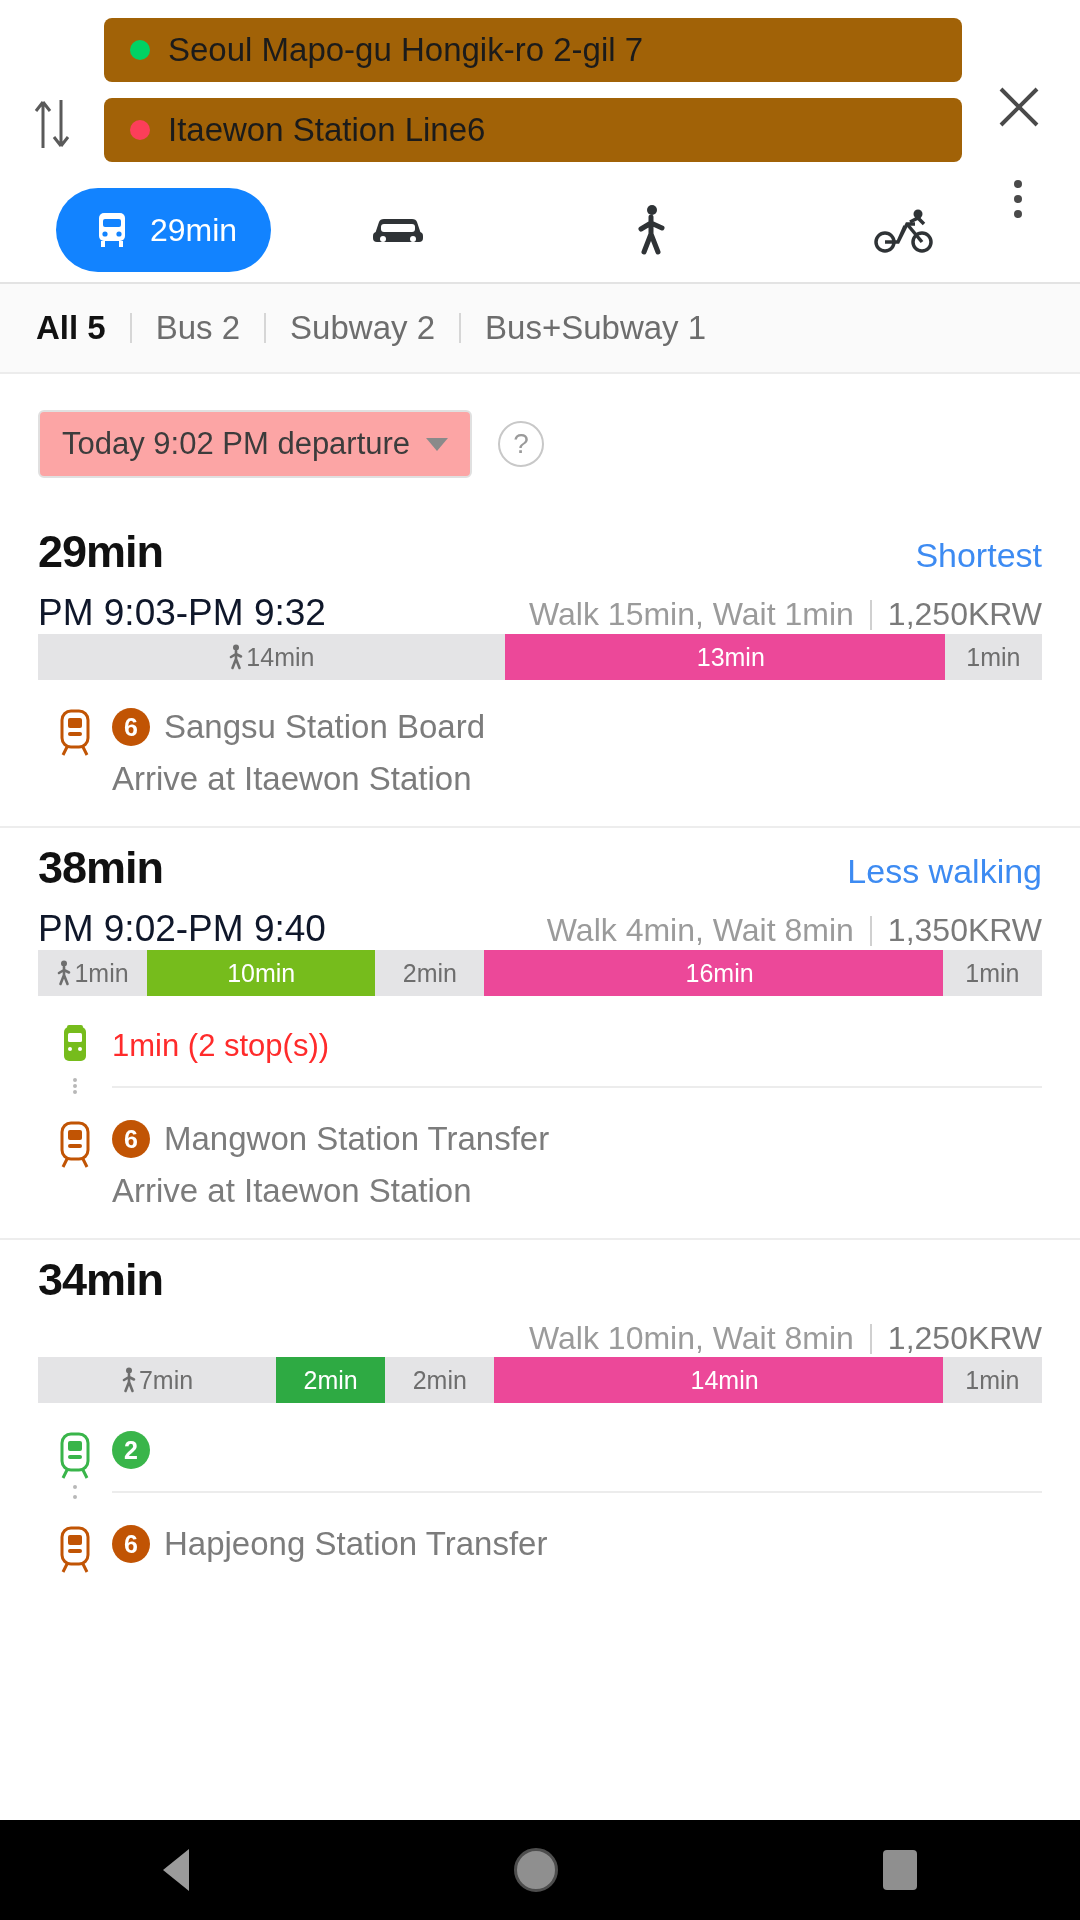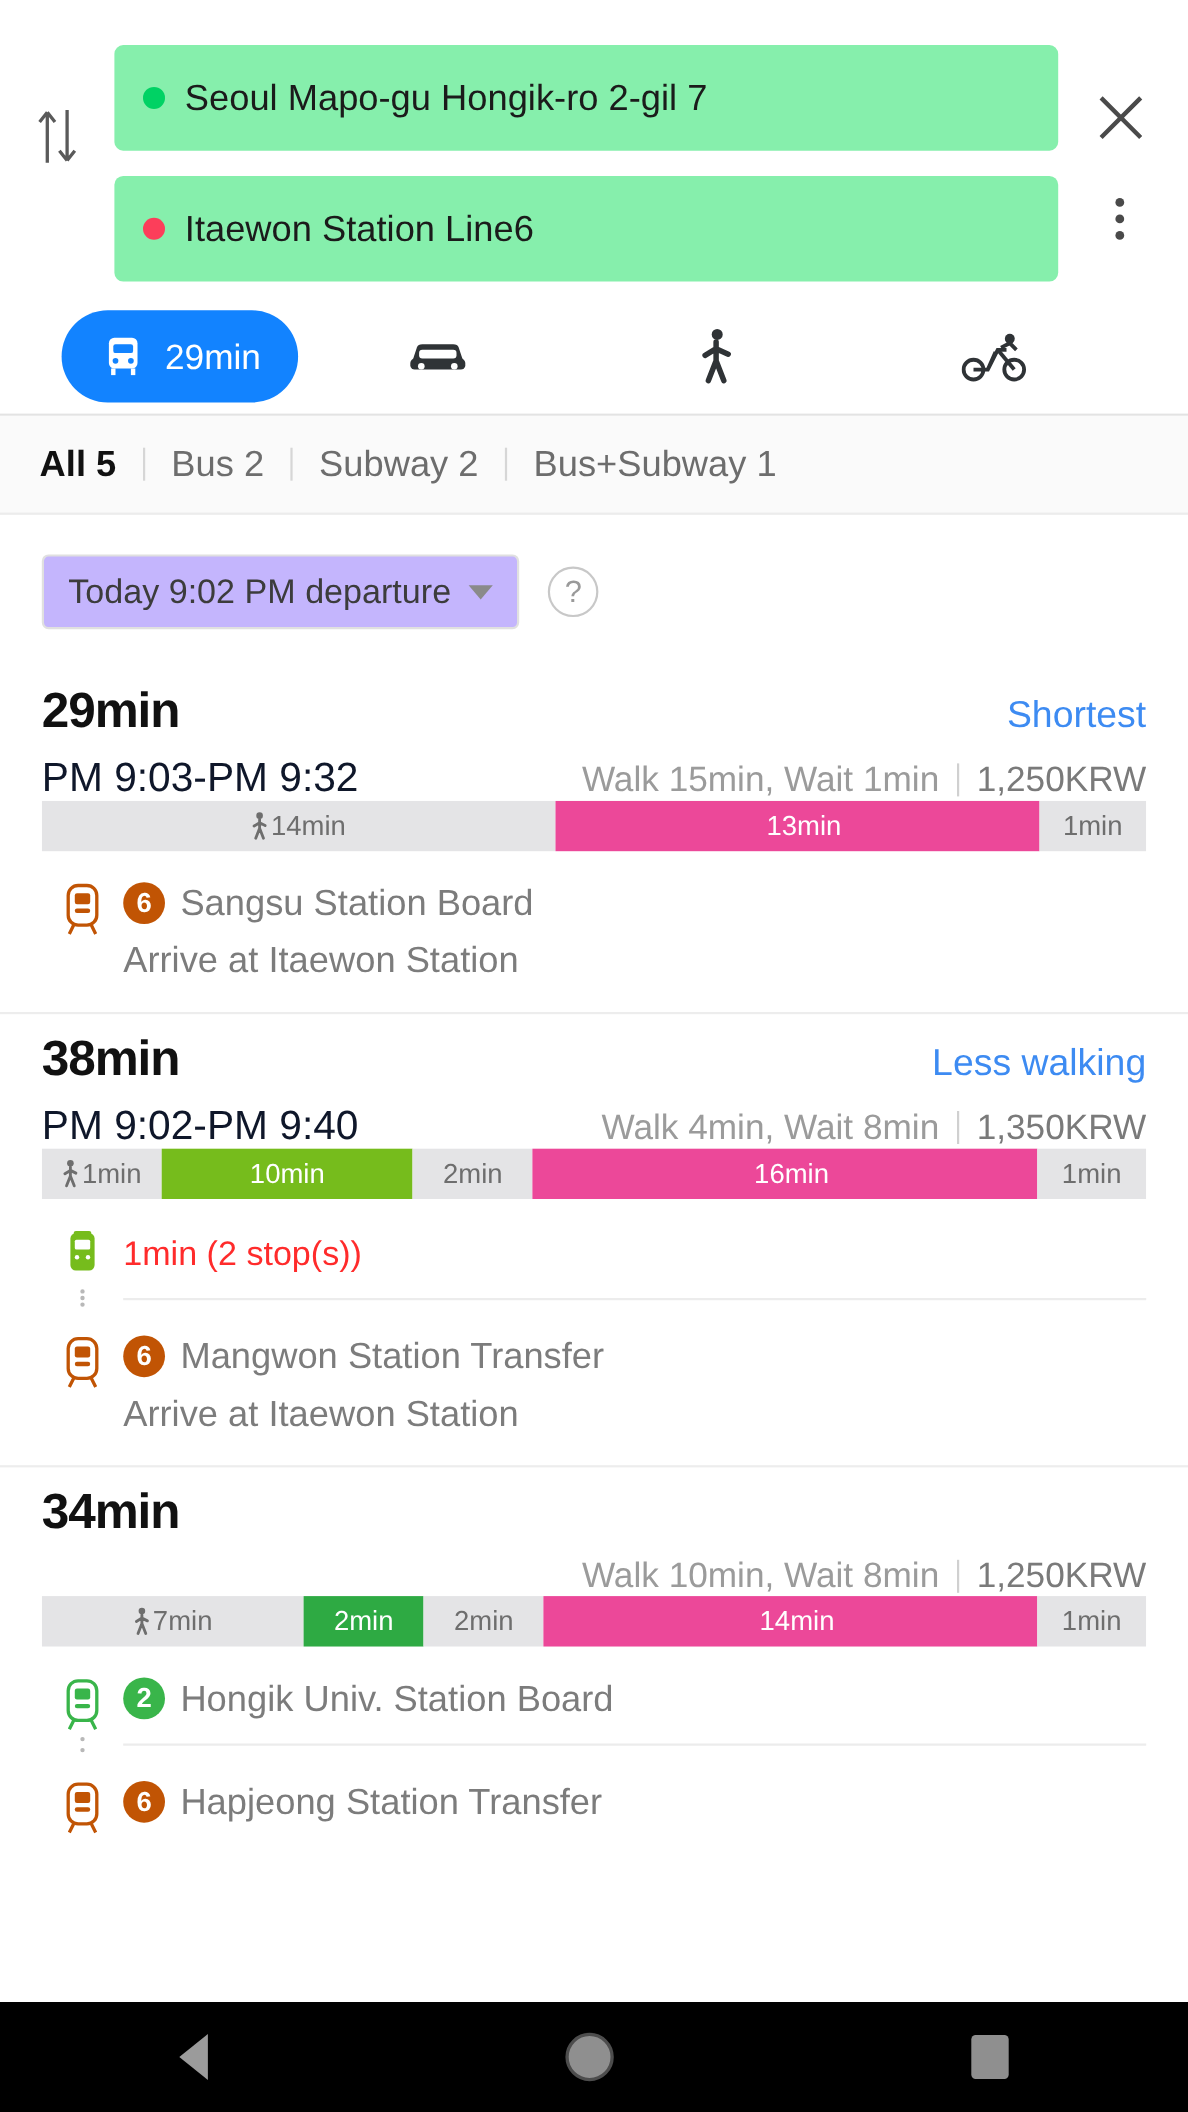--- a/index.html
+++ b/index.html
@@ -43,22 +43,22 @@
   .clock { font-size: 30px; font-weight: bold; }
 
   
   .searchbar { position: relative; padding: 18px 0 0 0; background:#fff; }
   .swap-btn {
     position: absolute; left: 22px; top: 88px;
     width: 60px; height: 70px; display:flex; align-items:center; justify-content:center;
   }
   .fields { margin-left: 104px; margin-right: 118px; }
   .field {
-    height: 96px; background: #86efac; border-radius: 8px;
-    display: flex; align-items: center; padding: 0 26px; margin-bottom: 16px; margin-top: 23px;
+    height: 64px; background: #a16207; border-radius: 8px;
+    display: flex; align-items: center; padding: 0 26px; margin-bottom: 16px;
   }
   .dot { width: 20px; height: 20px; border-radius: 50%; flex: none; margin-right: 18px; }
   .dot.origin { background: #00d264; }
   .dot.dest { background: #fc3e5a; }
   .field-text { font-size: 33px; color: #1b1b1b; white-space: nowrap; }
   .close-btn {
     position: absolute; right: 30px; top: 76px; width: 62px; height: 62px;
     display:flex; align-items:center; justify-content:center;
   }
   .kebab-btn {
@@ -89,21 +89,21 @@
     padding-left: 36px; border-bottom: 2px solid #ececec;
   }
   .filter { font-size: 33px; color: #6d6d6d; padding: 0 24px; white-space: nowrap; }
   .filter:first-child { padding-left: 0; }
   .filter.active { color: #111; font-weight: bold; }
   .fdiv { width: 2px; height: 30px; background: #d6d6d6; }
 
   
   .departure-row { display: flex; align-items: center; padding: 36px 0 34px 38px; gap: 26px; }
   .dep-select {
-    height: 68px; border: 2px solid #e0e0e0; border-radius: 6px; background:#c4b5fd;
+    height: 68px; border: 2px solid #e0e0e0; border-radius: 6px; background:#fca5a5;
     display: flex; align-items: center; padding: 0 22px; gap: 16px;
   }
   .dep-label { font-size: 31px; color: #3c3c3c; }
   .caret { width:0;height:0;border-left:11px solid transparent;border-right:11px solid transparent;border-top:13px solid #8a8a8a; }
   .help-btn {
     width: 46px; height: 46px; border-radius: 50%; border: 2px solid #c8c8c8;
     display:flex;align-items:center;justify-content:center;
     font-size: 28px; color: #9a9a9a;
   }
 
@@ -426,21 +426,20 @@
             <svg width="42" height="50" viewBox="0 0 42 50">
               <rect x="8" y="3" width="26" height="36" rx="9" stroke="#39b54a" stroke-width="3" fill="none"></rect>
               <rect x="14" y="10" width="14" height="10" rx="2" fill="#39b54a"></rect>
               <rect x="14" y="24" width="14" height="4" rx="2" fill="#39b54a"></rect>
               <path d="M13 39 L9 47 M29 39 L33 47" stroke="#39b54a" stroke-width="3"></path>
             </svg>
           </span>
           <span class="leg-body">
             <span class="leg-title">
               <span class="line-badge lb2">2</span>
-              <span>Hongik Univ. Station Board</span>
             </span>
             <div class="leg-sep"></div>
           </span>
         </div>
         <div class="leg" style="margin-top:30px">
           <span class="leg-icon">
             <svg width="42" height="50" viewBox="0 0 42 50">
               <rect x="8" y="3" width="26" height="36" rx="9" stroke="#c15404" stroke-width="3" fill="none"></rect>
               <rect x="14" y="10" width="14" height="10" rx="2" fill="#c15404"></rect>
               <rect x="14" y="24" width="14" height="4" rx="2" fill="#c15404"></rect>

